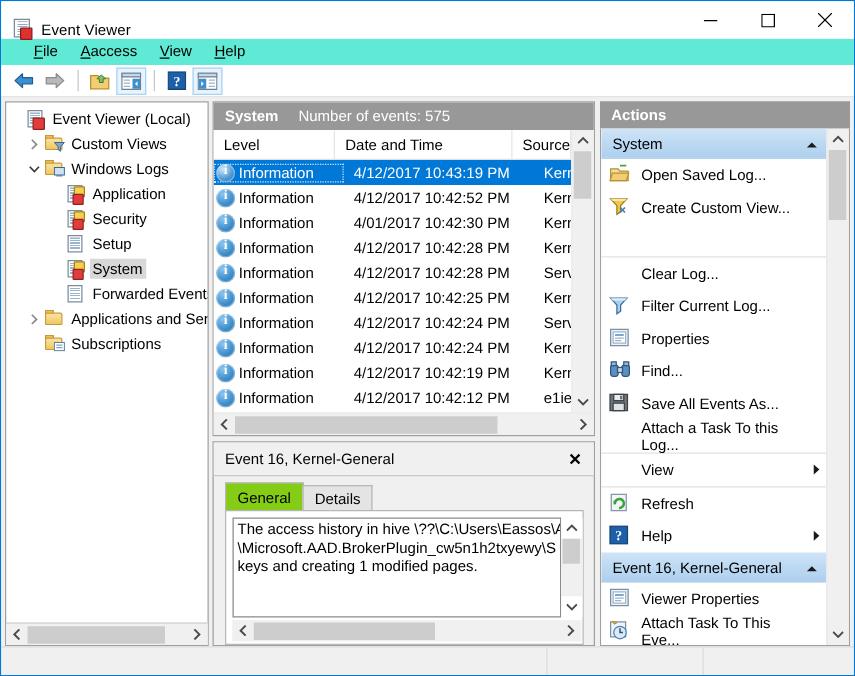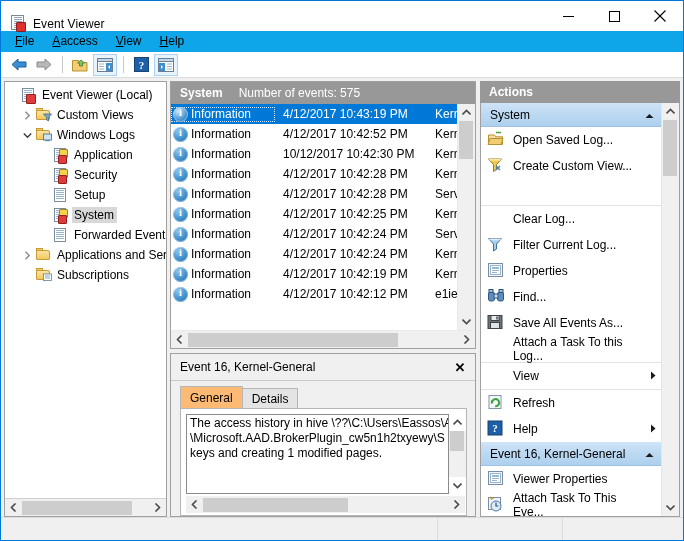--- a/index.html
+++ b/index.html
@@ -53,23 +53,23 @@
     display: flex;
   }
   .winbtn {
     width: 46px; height: 30px;
     display: flex; align-items: center; justify-content: center;
   }
   .winbtn svg { display: block; }
   
   .menubar {
     height: 21px; flex: none;
-    background: #0ea5e9;
+    background: #5eead4;
     display: flex; align-items: center;
-    padding-left: 5px;
+    padding-left: 17px;
   }
   .menuitem {
     padding: 2px 9px 3px 9px;
     font-size: 12px; color: #000;
   }
   .menuitem u { text-decoration: underline; }
   
   .toolbar {
     height: 25px; flex: none;
     background: #ffffff;
@@ -287,21 +287,21 @@
     padding-left: 9px; margin-top: 5px;
   }
   .tab {
     height: 20px; padding: 0 9px;
     display: flex; align-items: center;
     font-size: 12px;
     border: 1px solid #b6b6b6; border-bottom: none;
     background: #e4e4e4; margin-right: -1px;
     box-sizing: border-box;
   }
-  .tab.active { background: #fdba74; height: 22px; border-color: #b6b6b6; }
+  .tab.active { background: #84cc16; height: 22px; border-color: #b6b6b6; }
   .detbody {
     flex: 1; margin: 0 8px 0 9px;
     border: 1px solid #b6b6b6; background: #fff;
     display: flex; flex-direction: column;
     min-height: 0; box-sizing: border-box;
   }
   .detinner { flex: 1; display: flex; min-height: 0; padding: 5px 0 0 5px; }
   .dettextwrap {
     flex: 1; min-width: 0; border: 1px solid #8a8a8a; background: #fff;
     overflow: hidden; padding: 1px 0 0 3px;
@@ -593,20 +593,25 @@
 
     <div class="center">
 
       <div class="listhost">
         <div class="loghdr">
           <span class="logname">System</span>
           <span>Number of events: 575</span>
         </div>
         <div class="listwrap">
           <div class="listbody">
+            <div class="colhdr">
+              <div class="col c1">Level</div>
+              <div class="col c2">Date and Time</div>
+              <div class="col c3">Source</div>
+            </div>
             <div class="rows" id="event-rows">
                 <div class="erow sel">
                   <div class="cell lvl">
                     <span class="info-ico"></span>
                     <span>Information</span>
                   </div>
                   <div class="cell dt">4/12/2017 10:43:19 PM</div>
                   <div class="cell src">Kernel-...</div>
                 </div>
                 <div class="erow">
@@ -615,21 +620,21 @@
                     <span>Information</span>
                   </div>
                   <div class="cell dt">4/12/2017 10:42:52 PM</div>
                   <div class="cell src">Kernel-...</div>
                 </div>
                 <div class="erow">
                   <div class="cell lvl">
                     <span class="info-ico"></span>
                     <span>Information</span>
                   </div>
-                  <div class="cell dt">10/12/2017 10:42:30 PM</div>
+                  <div class="cell dt">4/01/2017 10:42:30 PM</div>
                   <div class="cell src">Kernel-...</div>
                 </div>
                 <div class="erow">
                   <div class="cell lvl">
                     <span class="info-ico"></span>
                     <span>Information</span>
                   </div>
                   <div class="cell dt">4/12/2017 10:42:28 PM</div>
                   <div class="cell src">Kernel-...</div>
                 </div>

